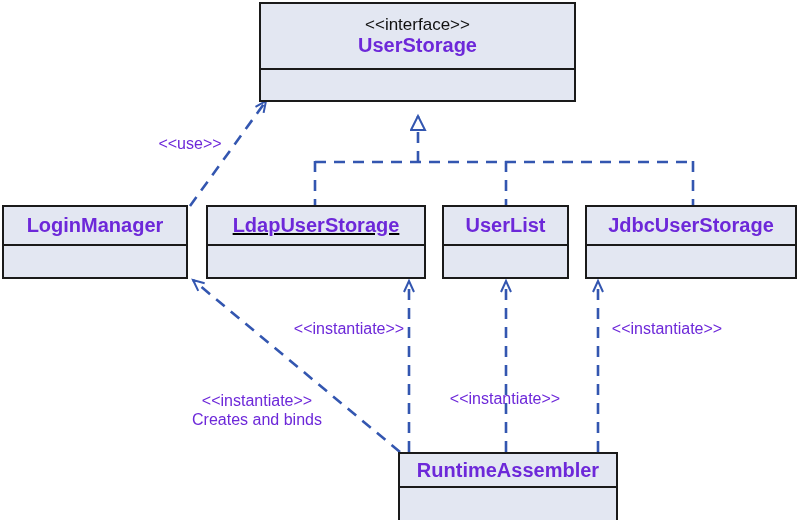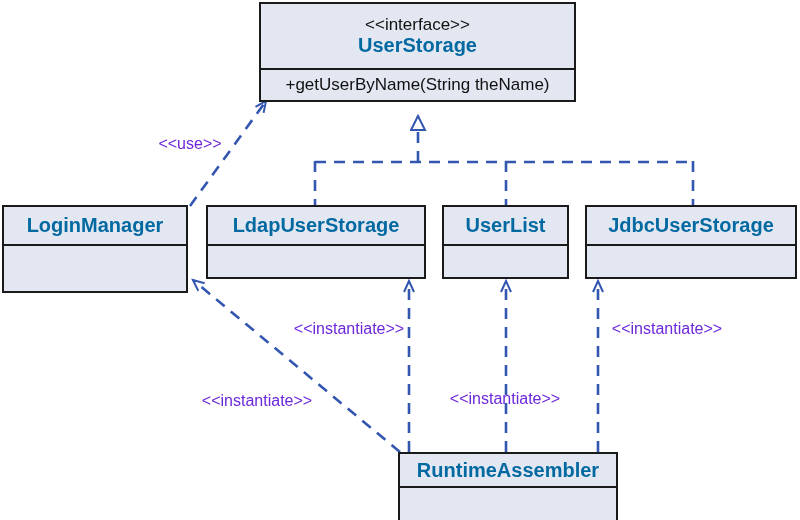--- a/index.html
+++ b/index.html
@@ -51,21 +51,21 @@
   .stereo-line {
     font-size: 17px;
     color: #111111;
     line-height: 1.15;
     text-align: center;
     font-weight: normal;
   }
   .class-name {
     font-size: 20px;
     font-weight: bold;
-    color: #0369a1;
+    color: #6d28d9;
     line-height: 1.15;
     text-align: center;
     white-space: nowrap;
   }
   .member-line {
     font-size: 17px;
     color: #111111;
     text-align: center;
     white-space: nowrap;
   }
@@ -105,33 +105,30 @@
     <line x1="409" y1="452" x2="409" y2="281" stroke="#3356b0" stroke-width="2.6" stroke-dasharray="11,8" marker-end="url(#openArrow)"></line>
     <line x1="506" y1="452" x2="506" y2="281" stroke="#3356b0" stroke-width="2.6" stroke-dasharray="11,8" marker-end="url(#openArrow)"></line>
     <line x1="598" y1="452" x2="598" y2="281" stroke="#3356b0" stroke-width="2.6" stroke-dasharray="11,8" marker-end="url(#openArrow)"></line>
   </svg>
 
   <div class="uml-class" style="left:259px; top:2px; width:317px; height:100px;">
     <div class="uml-head" style="height:66px;">
       <div class="stereo-line">&lt;&lt;interface&gt;&gt;</div>
       <div class="class-name">UserStorage</div>
     </div>
-    <div class="uml-body">
-      <div class="member-line">+getUserByName(String theName)</div>
-    </div>
   </div>
 
-  <div class="uml-class" style="left:2px; top:205px; width:186px; height:88px;">
+  <div class="uml-class" style="left:2px; top:205px; width:186px; height:74px;">
     <div class="uml-head" style="height:39px;">
       <div class="class-name">LoginManager</div>
     </div>
     <div class="uml-body"></div>
   </div>
 
-  <div class="uml-class" style="left:206px; top:205px; width:220px; height:74px;">
+  <div class="uml-class" style="left:206px; top:205px; width:220px; height:74px;text-decoration:underline;">
     <div class="uml-head" style="height:39px;">
       <div class="class-name">LdapUserStorage</div>
     </div>
     <div class="uml-body"></div>
   </div>
 
   <div class="uml-class" style="left:442px; top:205px; width:127px; height:74px;">
     <div class="uml-head" style="height:39px;">
       <div class="class-name">UserList</div>
     </div>
@@ -163,15 +160,16 @@
   <div class="edge-label" style="left:596px; top:320px; width:142px;">
     <span>&lt;&lt;instantiate&gt;&gt;</span>
   </div>
 
   <div class="edge-label" style="left:434px; top:390px; width:142px;">
     <span>&lt;&lt;instantiate&gt;&gt;</span>
   </div>
 
   <div class="edge-label" style="left:178px; top:392px; width:158px;">
     <div>&lt;&lt;instantiate&gt;&gt;</div>
+    <div>Creates and binds</div>
   </div>
 
 </div>
 
 </body></html>

